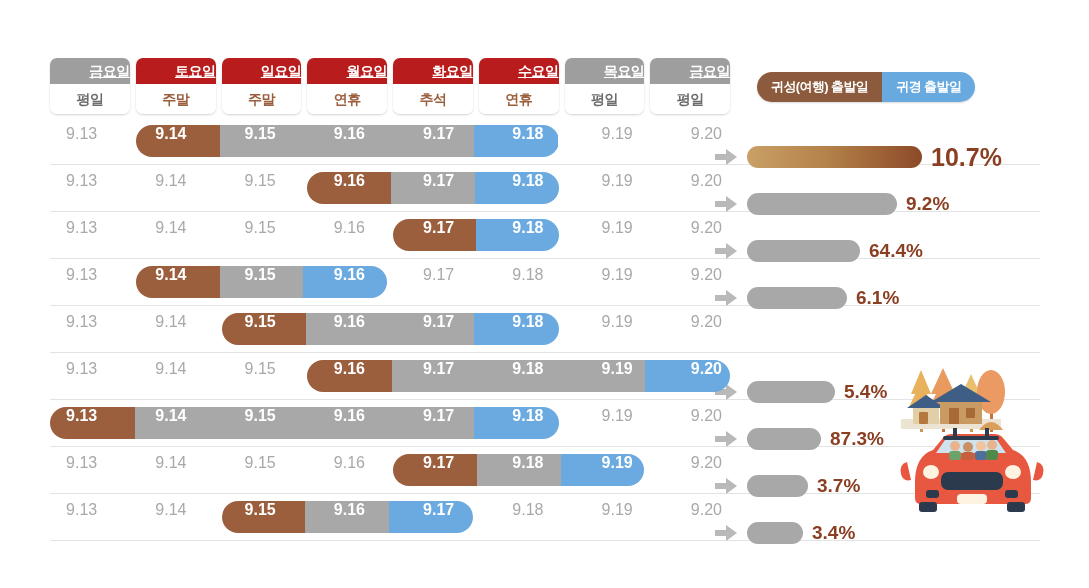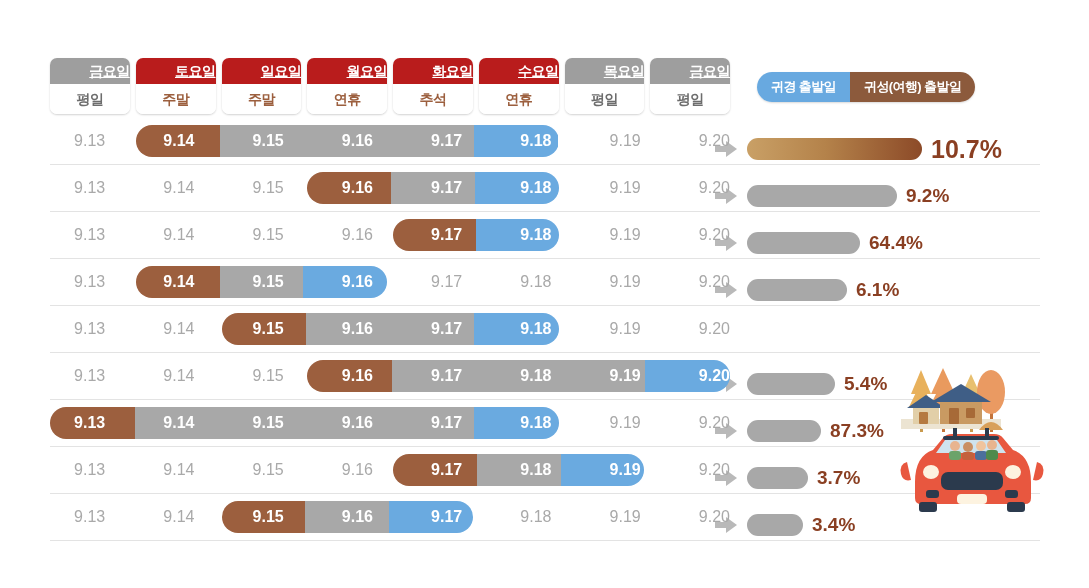--- a/index.html
+++ b/index.html
@@ -70,23 +70,23 @@
   .legend-seg.blue {background:#68a9e0;}
 
   
   #rows{position:absolute;left:50px;top:118px;width:990px;}
   .row{
     position:relative;
     height:46px;
     border-bottom:1px solid #e3e3e3;
   }
   .cells{
-    position:absolute;left:12px;top:0;
+    position:absolute;left:4px;top:0;
     width:680px;height:46px;
-    display:flex;align-items:center;gap:28px;
+    display:flex;align-items:flex-start;gap:28px;
   }
   .cell{
     flex:1 1 0;
     margin-right:6px;
     height:32px;line-height:32px;
     text-align:center;
     font-size:16px;
     color:#a9a9a9;
     position:relative;
     z-index:2;
@@ -101,21 +101,21 @@
     display:flex;
     z-index:1;
   }
   .pill .seg{height:32px;}
   .pill .seg.brown{background:#9c5f3e;}
   .pill .seg.gray {background:#a8a8a8;}
   .pill .seg.blue {background:#6aaae0;}
 
   
   .barwrap{
-    position:absolute;left:665px;top:8px;
+    position:absolute;left:665px;top:16px;
     height:46px;
     display:flex;align-items:center;
   }
   .arrow-icon{
     width:22px;height:16px;
     margin-right:10px;
     flex:0 0 auto;
   }
   .bar{
     height:22px;
@@ -173,22 +173,22 @@
         <div class="dow">목요일</div>
         <div class="kind">평일</div>
       </div>
       <div class="day-tab gray">
         <div class="dow">금요일</div>
         <div class="kind">평일</div>
       </div>
     </div>
 
   <div id="legend">
+    <div class="legend-seg brown">귀성(여행) 출발일</div>
     <div class="legend-seg blue">귀경 출발일</div>
-    <div class="legend-seg brown">귀성(여행) 출발일</div>
   </div>
 
   <div id="rows">
       <div class="row">
         <div class="pill" style="left: 85.75px; width: 422.75px;">
           <div class="seg brown" style="width: 84.55px;"></div>
           <div class="seg gray" style="width: 84.55px;"></div>
           <div class="seg gray" style="width: 84.55px;"></div>
           <div class="seg gray" style="width: 84.55px;"></div>
           <div class="seg blue" style="width: 84.55px;"></div>

